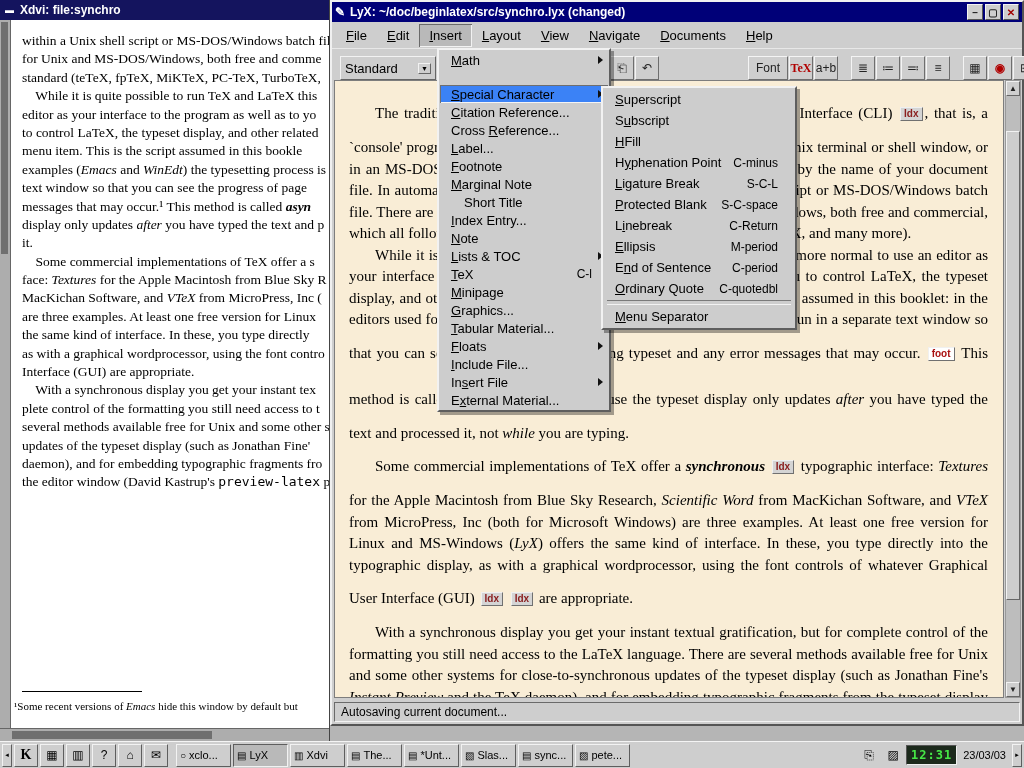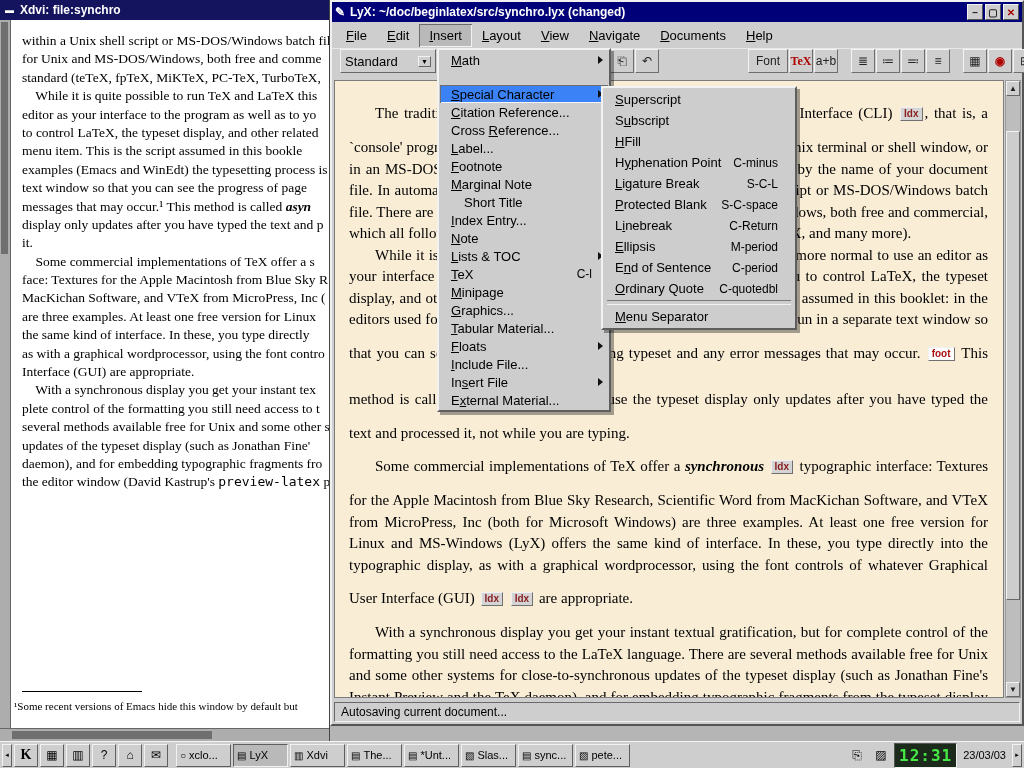--- a/index.html
+++ b/index.html
@@ -28,33 +28,33 @@
   
   .lyx{position:absolute;left:330px;top:0;width:694px;height:726px;background:var(--chrome);border:2px solid;border-color:#f0f0f0 #555 #555 #f0f0f0;}
   .lyx-title{position:absolute;left:0;top:0;right:0;height:20px;background:var(--titlebar);color:#fff;display:flex;align-items:center;gap:5px;padding:0 3px;font-weight:bold;font-size:12px;white-space:nowrap;overflow:hidden;}
   .lyx-appicon{font-size:12px;}
   .winbtns{margin-left:auto;display:flex;gap:2px;}
   .winbtn{width:16px;height:16px;display:flex;align-items:center;justify-content:center;font-size:10px;font-weight:bold;color:#222;background:var(--chrome);border:1px solid;border-color:#f2f2f2 #555 #555 #f2f2f2;}
   .winbtn.red{color:#a00000;}
   .menubar{position:absolute;left:0;top:20px;right:0;height:26px;display:flex;align-items:center;padding-left:4px;font-size:13px;background:var(--chrome);}
   .mb-item{padding:4px 10px;}
   .mb-item.active{background:#b9b9b9;box-shadow:inset 1px 1px 0 #6a6a6a,inset -1px -1px 0 #f2f2f2;}
-  .toolbar{position:absolute;left:0;top:46px;right:0;height:32px;display:flex;align-items:flex-start;padding-left:8px;background:var(--chrome);border-top:1px solid #e8e8e8;}
+  .toolbar{position:absolute;left:0;top:46px;right:0;height:32px;display:flex;align-items:flex-end;padding-left:8px;background:var(--chrome);border-top:1px solid #e8e8e8;}
   .combo{width:96px;height:24px;display:flex;align-items:center;background:var(--chrome);border:1px solid;border-color:#f2f2f2 #666 #666 #f2f2f2;padding:0 4px;font-size:13px;margin-right:12px;flex:0 0 auto;}
   .combo-arrow{margin-left:auto;font-size:7px;border:1px solid;border-color:#f2f2f2 #666 #666 #f2f2f2;padding:1px 2px;line-height:1;}
   .tbtns{display:flex;align-items:center;}
   .tbtn{width:24px;height:24px;display:inline-flex;align-items:center;justify-content:center;font-size:12px;color:#222;background:var(--chrome);border:1px solid;border-color:#f4f4f4 #6e6e6e #6e6e6e #f4f4f4;margin-right:1px;flex:0 0 auto;}
   .tbtn.wide{width:auto;padding:0 7px;}
   .tbtn.red{color:var(--texred);font-weight:bold;font-family:"Liberation Serif",serif;}
   .tbtn.gap{margin-left:12px;}
   .tbtn.gap2{margin-left:88px;}
   .workarea{position:absolute;left:2px;top:78px;right:18px;bottom:26px;background:var(--docbg);border:1px solid #7d7d7d;overflow:hidden;}
   .doc{padding:10px 15px 0 14px;font-family:"Liberation Serif",serif;font-size:15px;line-height:21.5px;text-align:justify;color:#000;}
   .para{text-indent:26px;}
-  .seg-i{}
+  .seg-i{font-style:italic;}
   .seg-bi{font-style:italic;font-weight:bold;}
   .seg-tt{font-family:"DejaVu Sans Mono",monospace;font-size:13px;}
   .seg-sc{font-variant:small-caps;}
   .hl{background:var(--selection);}
   .badge{display:inline-block;font-family:"Liberation Sans",sans-serif;font-size:10px;font-weight:bold;line-height:12px;color:#8b2020;background:#d4d4d4;border:1px solid;border-color:#f0f0f0 #707070 #707070 #f0f0f0;padding:0 3px;margin:16px 2px;vertical-align:1px;text-indent:0;}
   .badge-foot{color:#aa1111;background:#ffffff;}
   .vscroll{position:absolute;top:78px;right:1px;width:16px;bottom:26px;background:#bdbdbd;border:1px solid #999;display:flex;flex-direction:column;}
   .sb-btn{height:15px;display:flex;align-items:center;justify-content:center;font-size:8px;color:#222;background:var(--chrome);border:1px solid;border-color:#f2f2f2 #666 #666 #f2f2f2;flex:0 0 auto;}
   .sb-track{flex:1;position:relative;}
   .sb-thumb{position:absolute;left:0;right:0;top:6%;height:80%;background:#cdcdcd;border:1px solid;border-color:#f2f2f2 #666 #666 #f2f2f2;}
@@ -79,21 +79,21 @@
   .launchers{display:flex;gap:2px;}
   .launcher{width:24px;height:23px;display:flex;align-items:center;justify-content:center;font-size:12px;background:var(--chrome);border:1px solid;border-color:#f2f2f2 #5e5e5e #5e5e5e #f2f2f2;}
   .launcher[data-name="k-menu-button"]{font-weight:bold;font-size:14px;font-family:"Liberation Serif",serif;}
   .tasks{display:flex;gap:2px;margin-left:6px;}
   .task{width:55px;height:23px;display:flex;align-items:center;gap:3px;padding:0 3px;font-size:11px;overflow:hidden;background:var(--chrome);border:1px solid;border-color:#f2f2f2 #5e5e5e #5e5e5e #f2f2f2;}
   .task.active{background:#b9b9b9;border-color:#5e5e5e #f2f2f2 #f2f2f2 #5e5e5e;}
   .task-icon{font-size:10px;flex:0 0 auto;}
   .task-label{white-space:nowrap;overflow:hidden;}
   .tray{margin-left:auto;display:flex;gap:2px;align-items:center;}
   .tray-icon{width:22px;height:22px;display:flex;align-items:center;justify-content:center;font-size:12px;}
-  .led{background:#1c2a1c;color:#46e846;font-family:"DejaVu Sans Mono",monospace;font-size:16px;font-weight:bold;letter-spacing:1px;padding:2px 4px;border:1px solid;border-color:#555 #f0f0f0 #f0f0f0 #555;}
+  .led{background:#1c2a1c;color:#46e846;font-family:"DejaVu Sans Mono",monospace;font-size:12px;font-weight:bold;letter-spacing:1px;padding:2px 4px;border:1px solid;border-color:#555 #f0f0f0 #f0f0f0 #555;}
   .date{font-size:11px;margin:0 4px;color:#000;}
 </style>
 </head>
 <body>
 
 <div class="screen" data-name="desktop">
 
   <section class="xdvi" data-name="xdvi-window">
     <div class="xdvi-title" data-name="xdvi-titlebar">
       <span class="tb-icon" data-name="iconify-icon">▬</span>

